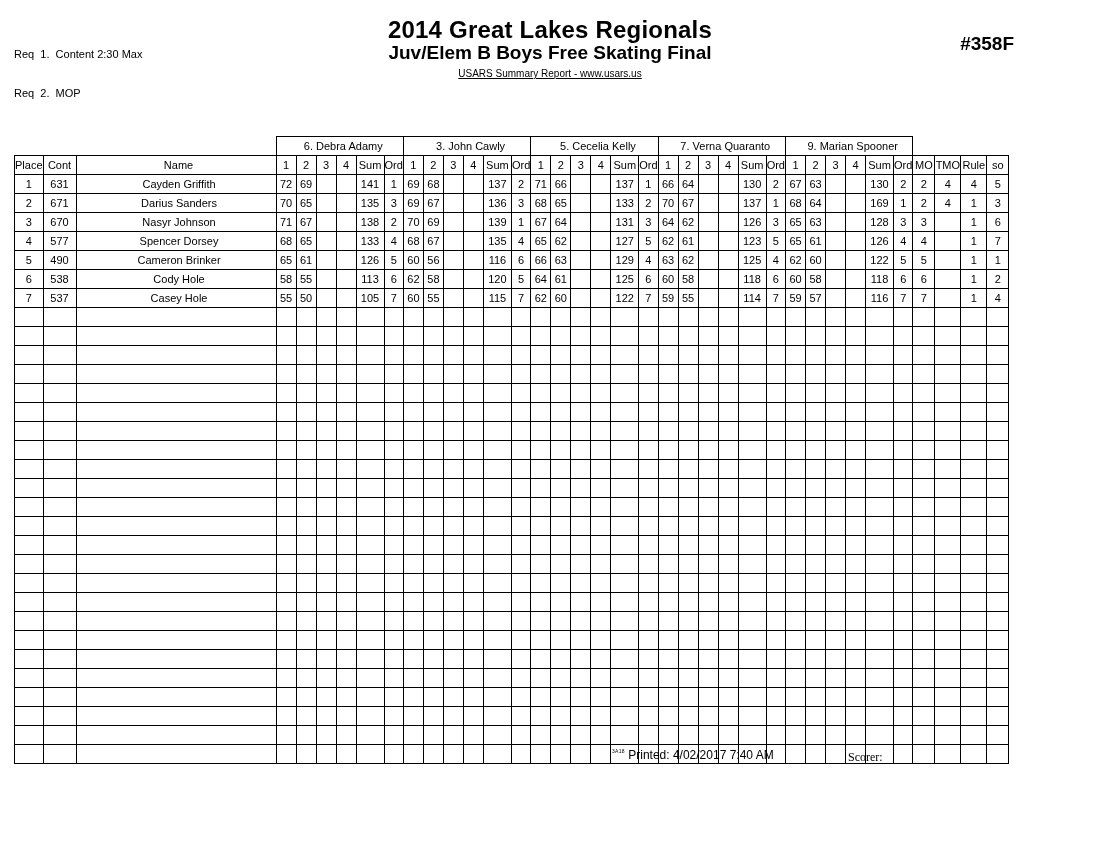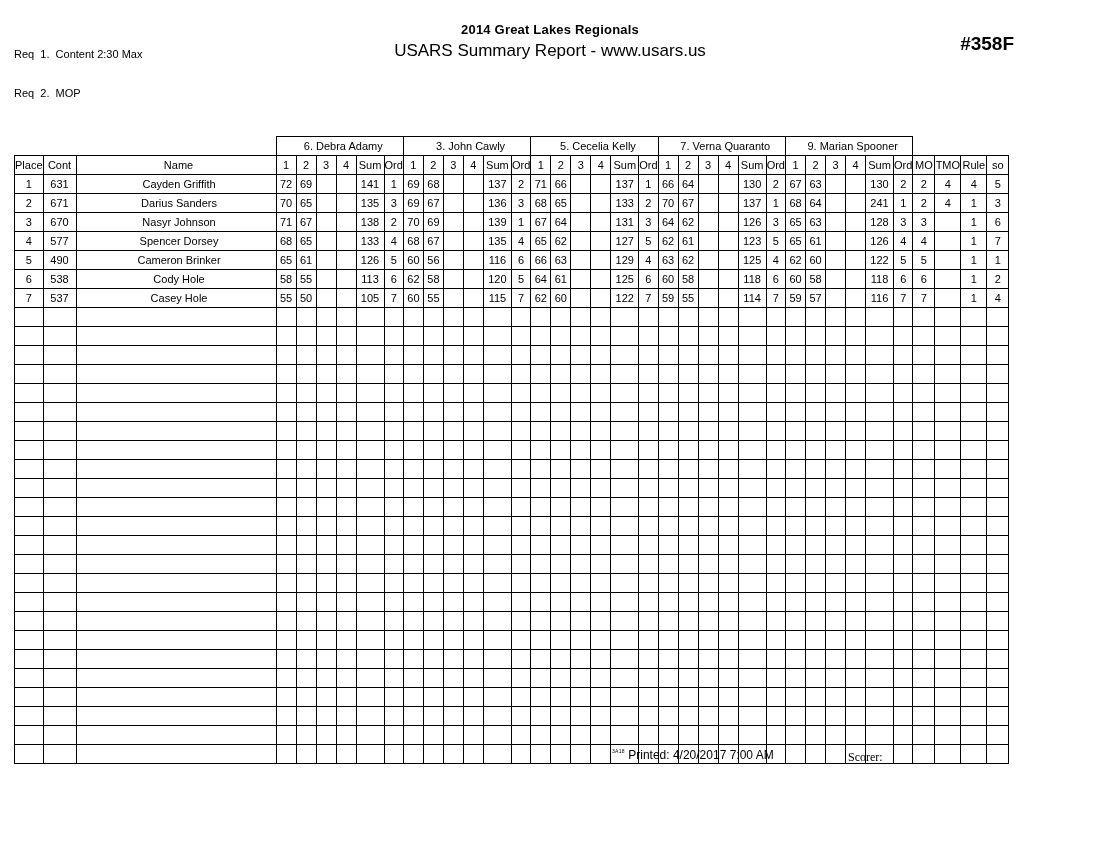--- a/index.html
+++ b/index.html
@@ -29,37 +29,38 @@
 
   
   #title-block {
     position: absolute;
     left: 200px;
     top: 18px;
     width: 700px;
     text-align: center;
   }
   #event-title {
-    font-size: 13px;
+    font-size: 24px;
     font-weight: bold;
     line-height: 23px;
     letter-spacing: .2px;
   }
   #venue-line {
     font-size: 15px;
     line-height: 20px;
   }
   #class-title {
     font-size: 19px;
     font-weight: bold;
     line-height: 23px;
   }
   #report-line {
-    font-size: 17px;
+    font-size: 10px;
     line-height: 20px;
+    text-decoration: underline;
   }
   #event-code {
     position: absolute;
     right: 86px;
     top: 21px;
     font-size: 19px;
     font-weight: bold;
     margin-top: 12px;
   }
 
@@ -139,20 +140,21 @@
 </head>
 <body>
 
 <div id="req-block">
   <div>Req  1.  Content 2:30 Max</div>
   <div>Req  2.  MOP</div>
 </div>
 
 <div id="title-block">
   <div id="event-title">2014 Great Lakes Regionals</div>
+  <div id="class-title">Juv/Elem B Boys Free Skating Final</div>
   <div id="report-line">USARS Summary Report - www.usars.us</div>
 </div>
 <div id="event-code">#358F</div>
 
 <table id="sheet">
   <colgroup id="sheet-cols">
       <col style="width: 26px;">
       <col style="width: 33px;">
       <col style="width: 200px;">
       <col style="width: 20px;">
@@ -305,21 +307,21 @@
         <td class="score">70</td>
         <td class="score">67</td>
         <td class="score"></td>
         <td class="score"></td>
         <td class="score">137</td>
         <td class="ord">1</td>
         <td class="score">68</td>
         <td class="score">64</td>
         <td class="score"></td>
         <td class="score"></td>
-        <td class="score">241</td>
+        <td class="score">169</td>
         <td class="ord">1</td>
         <td class="mo">2</td>
         <td class="tmo">4</td>
         <td class="rule">1</td>
         <td class="so">3</td>
       </tr>
       <tr class="data medal">
         <td class="place">3</td>
         <td class="cont">670</td>
         <td class="nm">Nasyr Johnson</td>
@@ -1448,15 +1450,15 @@
         <td>&nbsp;</td>
         <td>&nbsp;</td>
         <td>&nbsp;</td>
         <td>&nbsp;</td>
       </tr>
     </tbody>
 </table>
 
 <div id="footer">
   <span class="tiny">3A18</span>
-  <span>Printed:  4/20/2017  7:00 AM</span>
+  <span>Printed:  4/02/2017  7:40 AM</span>
 </div>
 <div id="scorer">Scorer:</div>
 
 </body></html>

